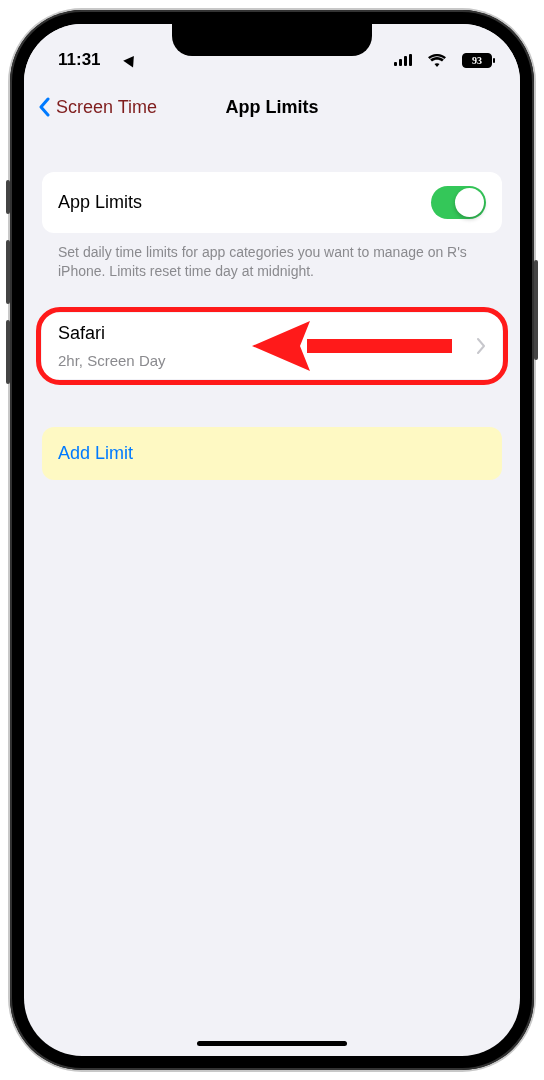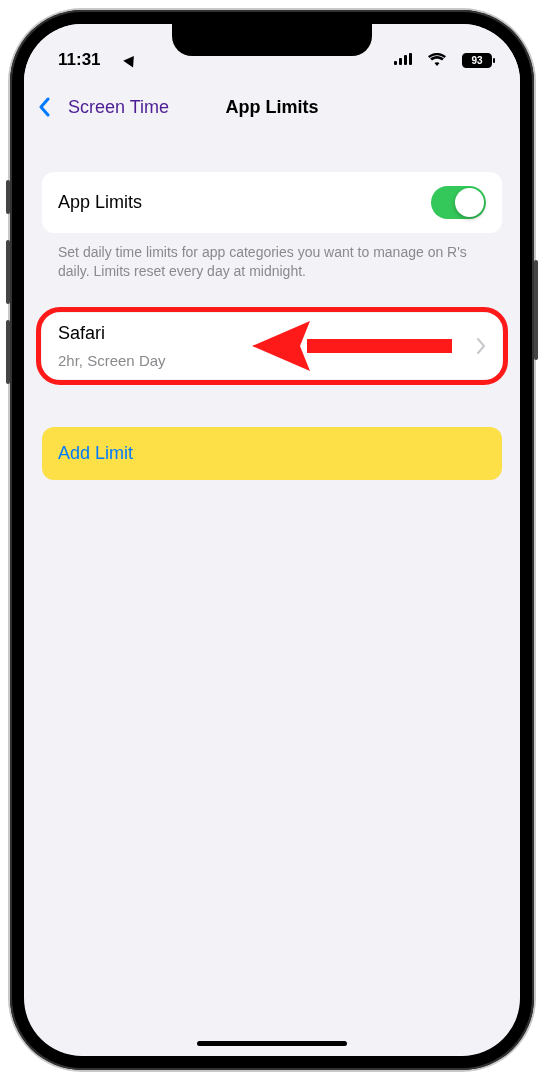--- a/index.html
+++ b/index.html
@@ -46,21 +46,21 @@
       display: flex;
       justify-content: space-between;
       align-items: center;
       padding: 18px 28px 0 34px;
       background: #f2f2f7;
       font-size: 17px;
       font-weight: 600;
       color: #000;
     }
     .status-left { display: flex; align-items: center; gap: 22px; }
-    .status-right { display: flex; align-items: flex-start; gap: 16px; }
+    .status-right { display: flex; align-items: center; gap: 16px; font-family: Liberation Serif, serif; }
     .nav-arrow {
       width: 0; height: 0;
       border-left: 6px solid transparent;
       border-right: 6px solid transparent;
       border-bottom: 10px solid #000;
       transform: rotate(35deg);
       margin-left: 2px;
     }
     .signal-bars { display: flex; align-items: flex-end; gap: 2px; height: 12px; }
     .signal-bars div { width: 3px; background: #000; border-radius: 1px; }
@@ -94,24 +94,24 @@
       height: 58px;
       display: flex;
       align-items: center;
       padding: 0 14px;
       background: #f2f2f7;
       position: relative;
     }
     .back-btn {
       display: flex;
       align-items: center;
-      color: #4c1d95;
+      color: #7f1d1d;
       font-size: 18px;
       font-weight: 400;
-      gap: 18px;
+      gap: 6px;
       cursor: pointer;
     }
     .chevron-left {
       width: 12px; height: 20px;
       display: inline-block;
     }
     .nav-title {
       position: absolute;
       left: 50%;
       transform: translateX(-50%);
@@ -186,21 +186,21 @@
     .arrow-annotation {
       position: absolute;
       top: 50%;
       transform: translateY(-50%);
       left: 210px;
       width: 200px;
       height: 54px;
       pointer-events: none;
     }
     .add-row {
-      background: #fde047;
+      background: #fef9c3;
       border-radius: 12px;
       padding: 16px;
       margin-top: 48px;
       font-size: 18px;
       color: #007aff;
       cursor: pointer;
     }
     .home-indicator {
       position: absolute;
       bottom: 10px;
@@ -262,21 +262,21 @@
     <div class="content">
 
       <div class="cell-group">
         <div class="toggle-row">
           <span class="label">App Limits</span>
           <div class="toggle">
             <div class="knob"></div>
           </div>
         </div>
       </div>
-      <div class="footer-text">Set daily time limits for app categories you want to manage on R's daily. Limits reset every day at midnight.</div>
+      <div class="footer-text">Set daily time limits for app categories you want to manage on R's iPhone. Limits reset time day at midnight.</div>
 
       <div class="highlight-wrap">
         <div class="limit-row">
           <div class="text-col">
             <span class="title">Safari</span>
             <span class="subtitle">2hr, Screen Day</span>
           </div>
           <svg class="chevron-right" viewBox="0 0 9 16">
             <polyline points="1,1 7,8 1,15" fill="none" stroke="#c7c7cc" stroke-width="2" stroke-linecap="round" stroke-linejoin="round"></polyline>
           </svg>

